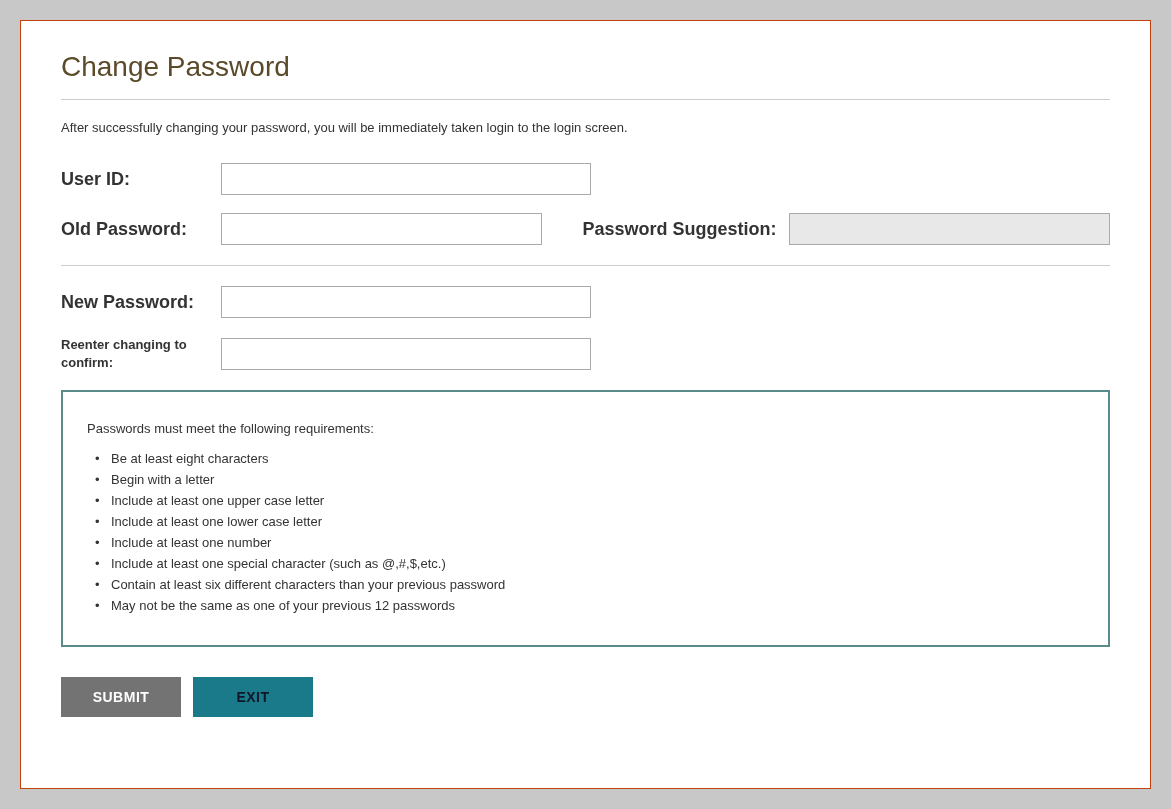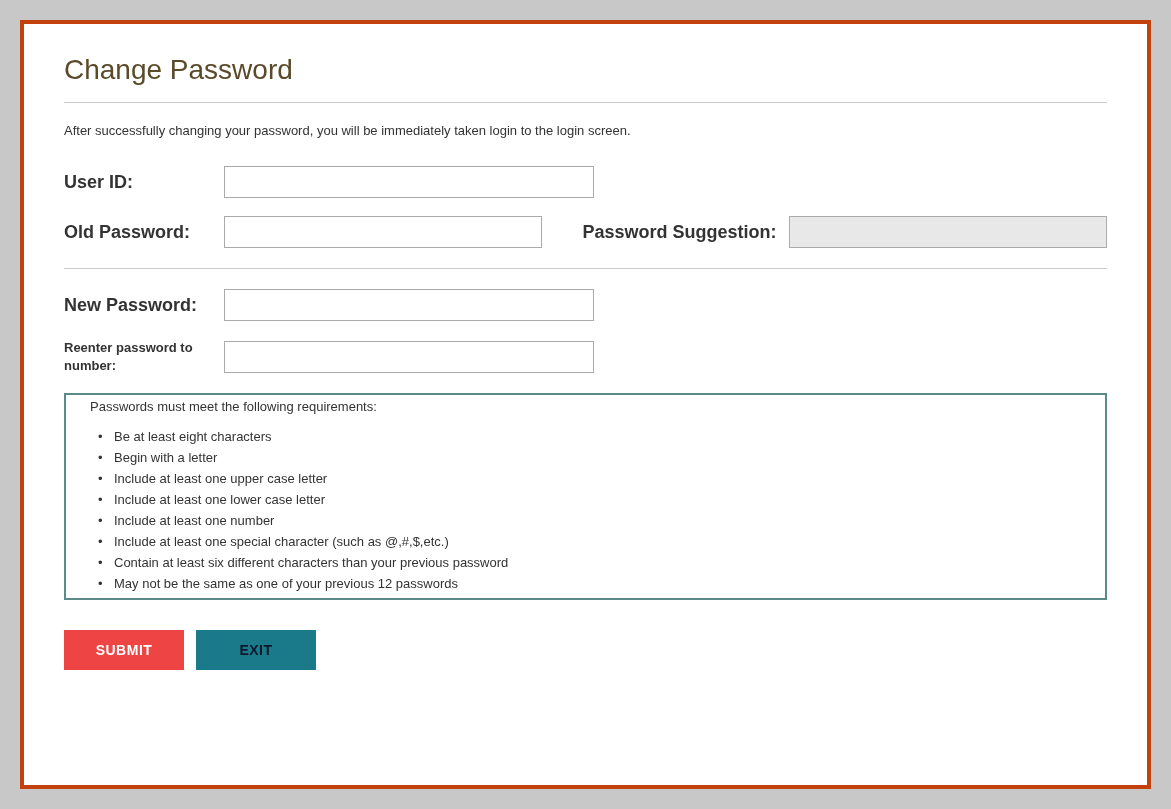--- a/index.html
+++ b/index.html
@@ -15,21 +15,21 @@
       justify-content: center;
       align-items: center;
       min-height: 100vh;
       padding: 20px;
     }
 
     .page-container {
       background-color: #ffffff;
       width: 1131px;
       min-height: 769px;
-      border: 4px solid #c2410c;
+      border: 1px solid #c2410c;
       padding: 30px 40px 40px 40px;
     }
 
     .page-title {
       font-size: 28px;
       font-weight: normal;
       color: #5a4a2a;
       margin-bottom: 16px;
     }
 
@@ -93,21 +93,21 @@
     }
 
     .section-divider {
       border: none;
       border-top: 1px solid #cccccc;
       margin: 10px 0 20px 0;
     }
 
     .requirements-box {
       border: 2px solid #5a8a8a;
-      padding: 4px 24px;
+      padding: 29px 24px;
       margin-bottom: 30px;
     }
 
     .requirements-title {
       font-size: 13px;
       color: #333333;
       margin-bottom: 12px;
     }
 
     .requirements-list {
@@ -141,21 +141,21 @@
       min-width: 120px;
       padding: 0 20px;
       font-size: 14px;
       font-weight: bold;
       border: none;
       cursor: pointer;
       letter-spacing: 0.5px;
     }
 
     .btn-submit {
-      background-color: #ef4444;
+      background-color: #737373;
       color: #ffffff;
     }
 
     .btn-exit {
       background-color: #1a7a8a;
       color: #0f172a;
     }
 
     .reenter-label {
       font-size: 13px;
@@ -193,21 +193,21 @@
   </div>
 
   <hr class="section-divider">
 
   <div class="form-row">
     <label class="form-label">New Password:</label>
     <input type="password" class="form-input" style="">
   </div>
 
   <div class="form-row">
-    <label class="reenter-label">Reenter password to number:</label>
+    <label class="reenter-label">Reenter changing to confirm:</label>
     <input type="password" class="form-input" style="">
   </div>
 
   <div class="requirements-box">
     <p class="requirements-title">Passwords must meet the following requirements:</p>
     <ul class="requirements-list">
     <li>Be at least eight characters</li>
         <li>Begin with a letter</li>
         <li>Include at least one upper case letter</li>
         <li>Include at least one lower case letter</li>

